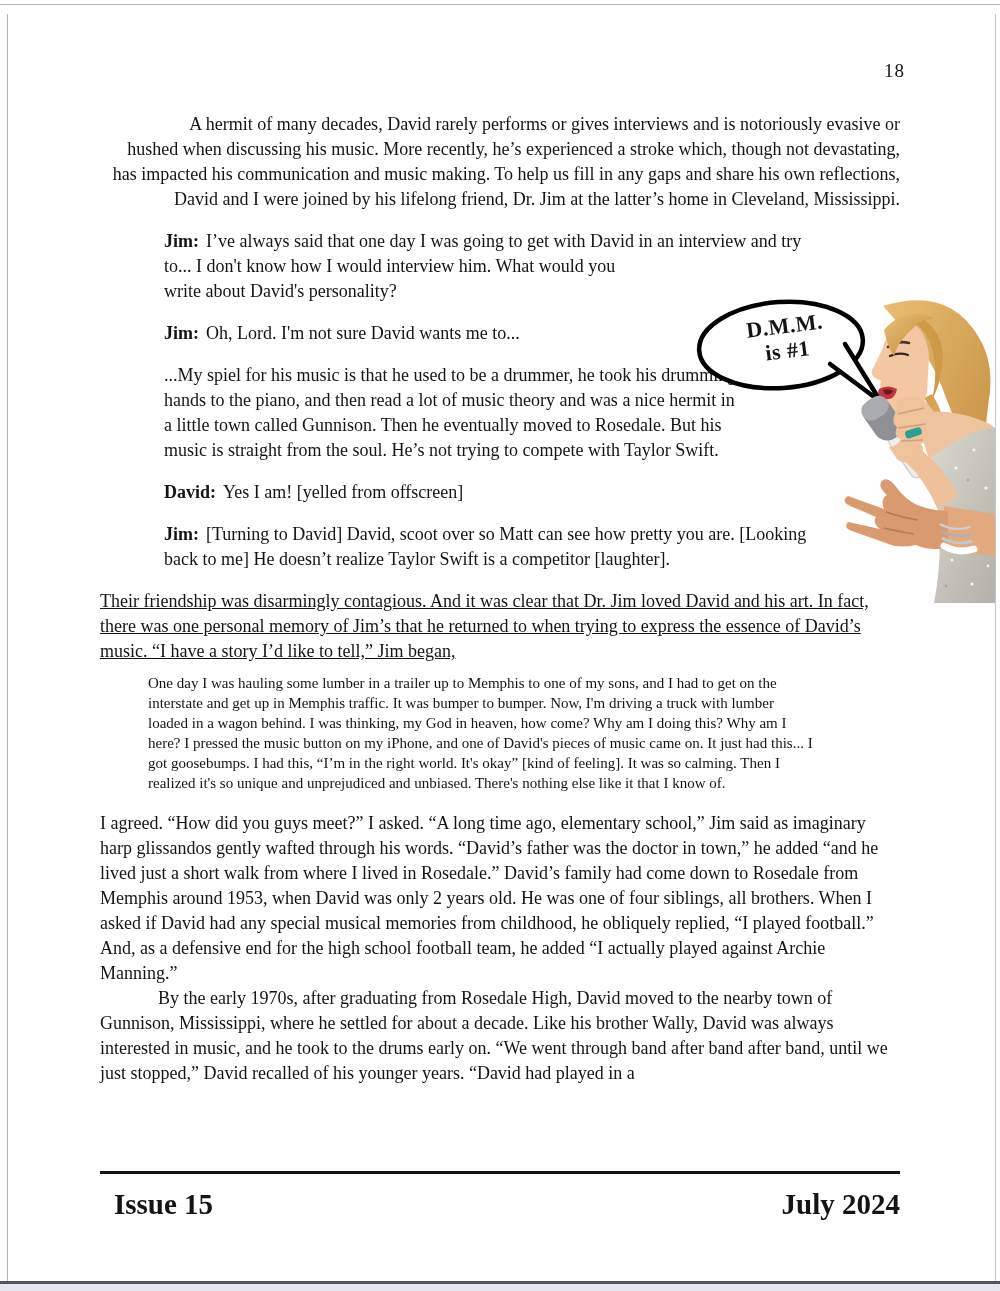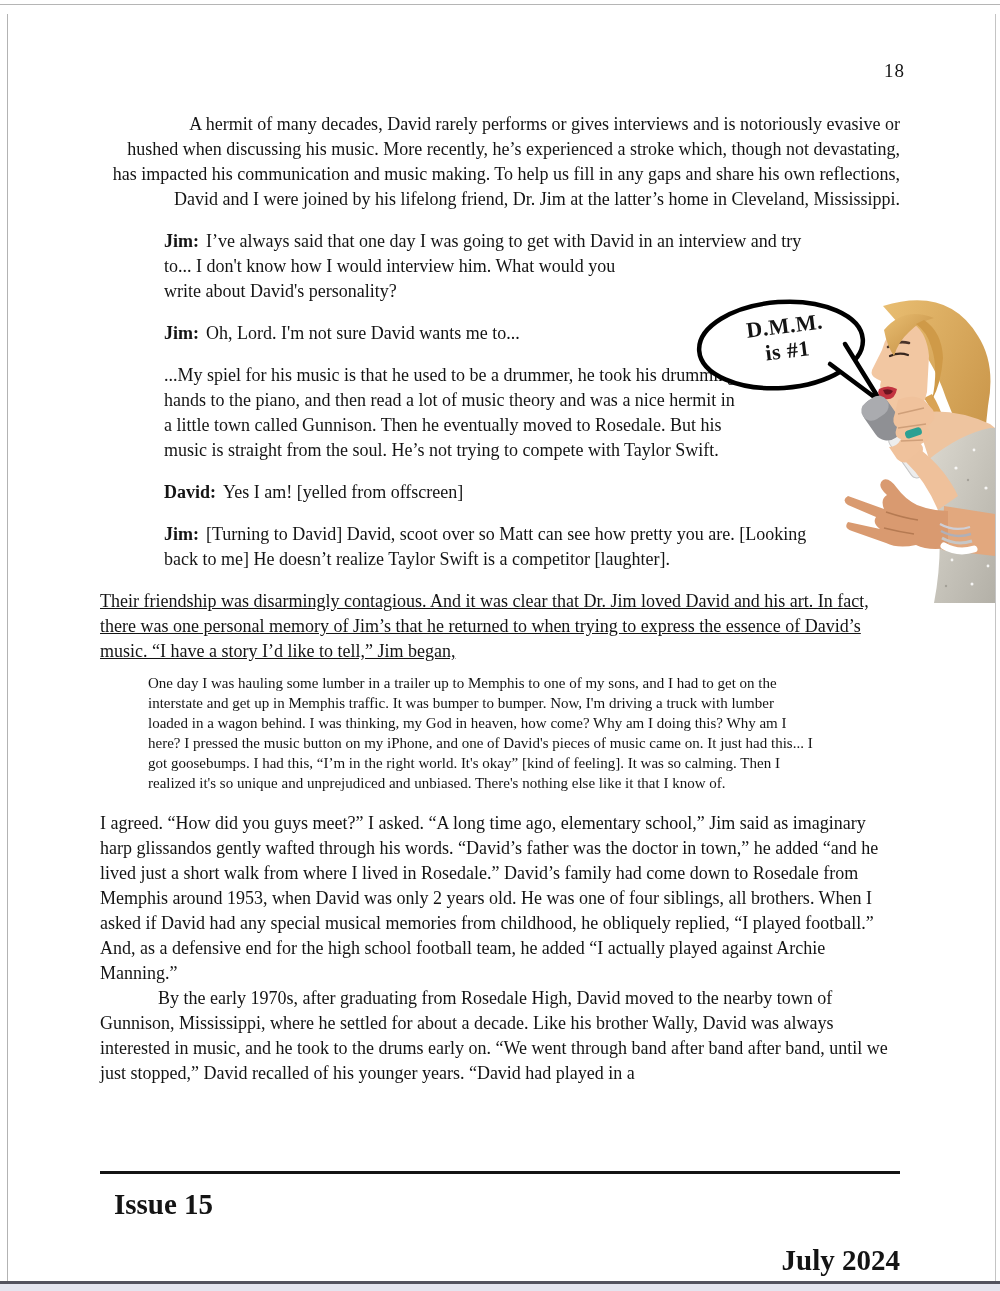--- a/index.html
+++ b/index.html
@@ -38,21 +38,21 @@
     font-weight:bold;font-size:22px;line-height:25px;letter-spacing:.5px;
     transform:rotate(-7deg);
   }
 
   
   .figure-svg{position:absolute;left:828px;top:298px;width:167px;height:305px;}
 
   
   .footer-rule{position:absolute;left:100px;right:100px;top:1171px;height:3px;background:#141414;}
   .footer-issue{position:absolute;left:100px;top:1188px;font-size:29px;font-weight:bold;margin-left:14px;}
-  .footer-date{position:absolute;right:100px;top:1244px;font-size:29px;font-weight:bold;}
+  .footer-date{position:absolute;right:100px;top:1188px;font-size:29px;font-weight:bold;}
 </style>
 </head>
 <body>
 
 <div class="border-top"></div>
 <div class="border-left"></div>
 <div class="border-right"></div>
 <div class="viewer-bottom-line"></div>
 <div class="viewer-bottom-bar"></div>
 

